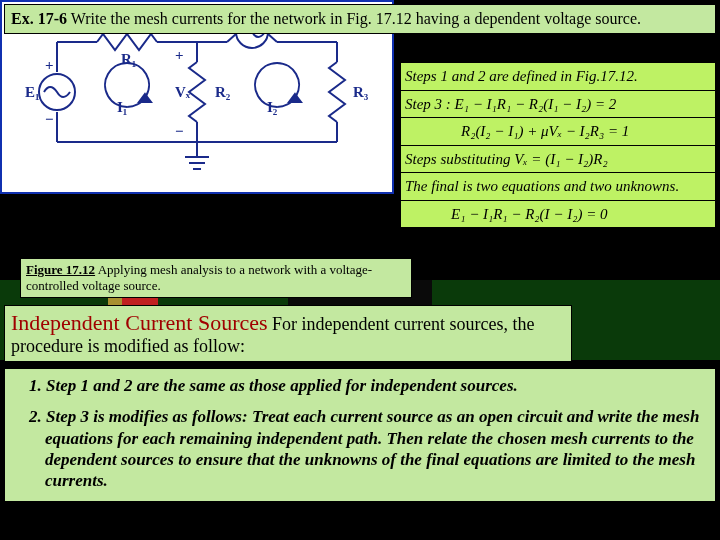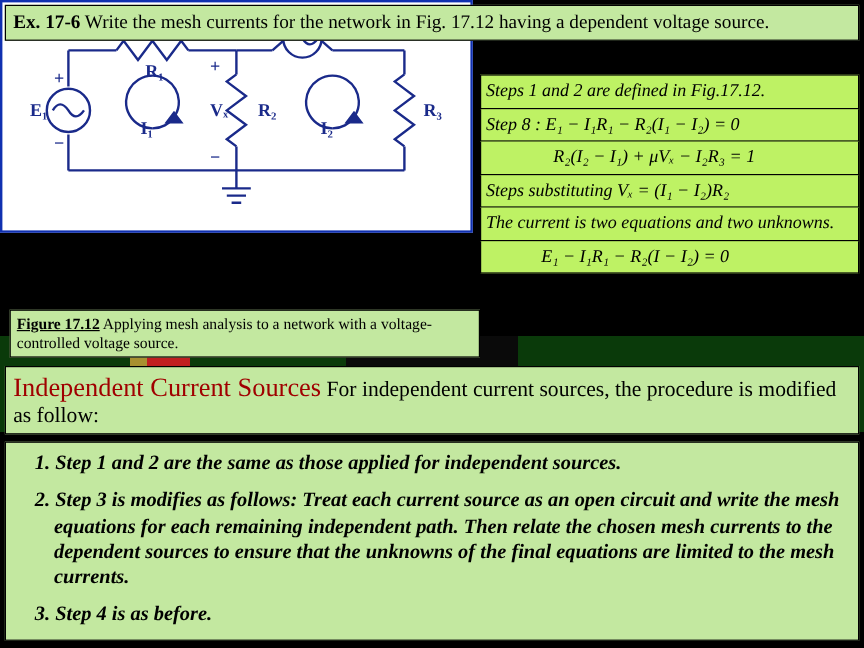--- a/index.html
+++ b/index.html
@@ -55,29 +55,29 @@
     width: 316px;
     font-style: italic;
     font-size: 15px;
     color: #000;
     line-height: 1.5;
     background: transparent;
   }
   .math-box div { background: #bef264; border: 1px solid #000; border-top: none; padding: 2px 4px; }
   .math-box div:first-child { border-top: 1px solid #000; }
   .caption-box {
-    left: 8px; top: 258px;
+    left: 20px; top: 258px;
     width: 392px;
     padding: 3px 5px;
     font-size: 13px;
   }
   .caption-box .fignum { font-weight: bold; text-decoration: underline; }
   .ics-box {
     left: 4px; top: 305px;
-    width: 712px;
+    width: 568px;
     padding: 4px 6px;
     font-size: 18px;
   }
   .ics-title { font-size: 22px; color: #a00000; display: inline; }
   .steps-box {
     left: 4px; top: 368px;
     width: 712px;
     padding: 6px 8px 10px 8px;
     font-size: 17px;
     font-style: italic;
@@ -150,32 +150,31 @@
       <text x="158" y="85">Vₓ</text>
       <text x="158" y="48">+</text>
       <text x="158" y="124">−</text>
       <text x="200" y="12" font-style="italic">− μVₓ +</text>
     </g>
   </svg>
 </div>
 
 <div class="math-box">
   <div>Steps 1 and 2 are defined in Fig.17.12.</div>
-  <div>Step 8 :   E₁ − I₁R₁ − R₂(I₁ − I₂) = 0</div>
+  <div>Step 3 :   E₁ − I₁R₁ − R₂(I₁ − I₂) = 2</div>
   <div style="padding-left:60px">R₂(I₂ − I₁) + μVₓ − I₂R₃ = 1</div>
   <div>Steps substituting Vₓ = (I₁ − I₂)R₂</div>
-  <div>The current is two equations and two unknowns.</div>
+  <div>The final is two equations and two unknowns.</div>
   <div style="padding-left:50px">E₁ − I₁R₁ − R₂(I − I₂) = 0</div>
 </div>
 
 <div class="box caption-box">
   <span class="fignum">Figure 17.12</span><span>  Applying mesh analysis to a network with a voltage-controlled voltage source.</span>
 </div>
 
 <div class="box ics-box">
   <span class="ics-title">Independent Current Sources</span><span>    For independent current sources, the procedure is modified as follow:</span>
 </div>
 
 <div class="box steps-box">
   <p>1. Step 1 and 2 are the same as those applied for independent sources.</p>
   <p>2. Step 3 is modifies as follows: Treat each current source as an open circuit and write the mesh equations for each remaining independent path. Then relate the chosen mesh currents to the dependent sources to ensure that the unknowns of the final equations are limited to the mesh currents.</p>
-  <p>3. Step 4 is as before.</p>
 </div>
 
 </body></html>

